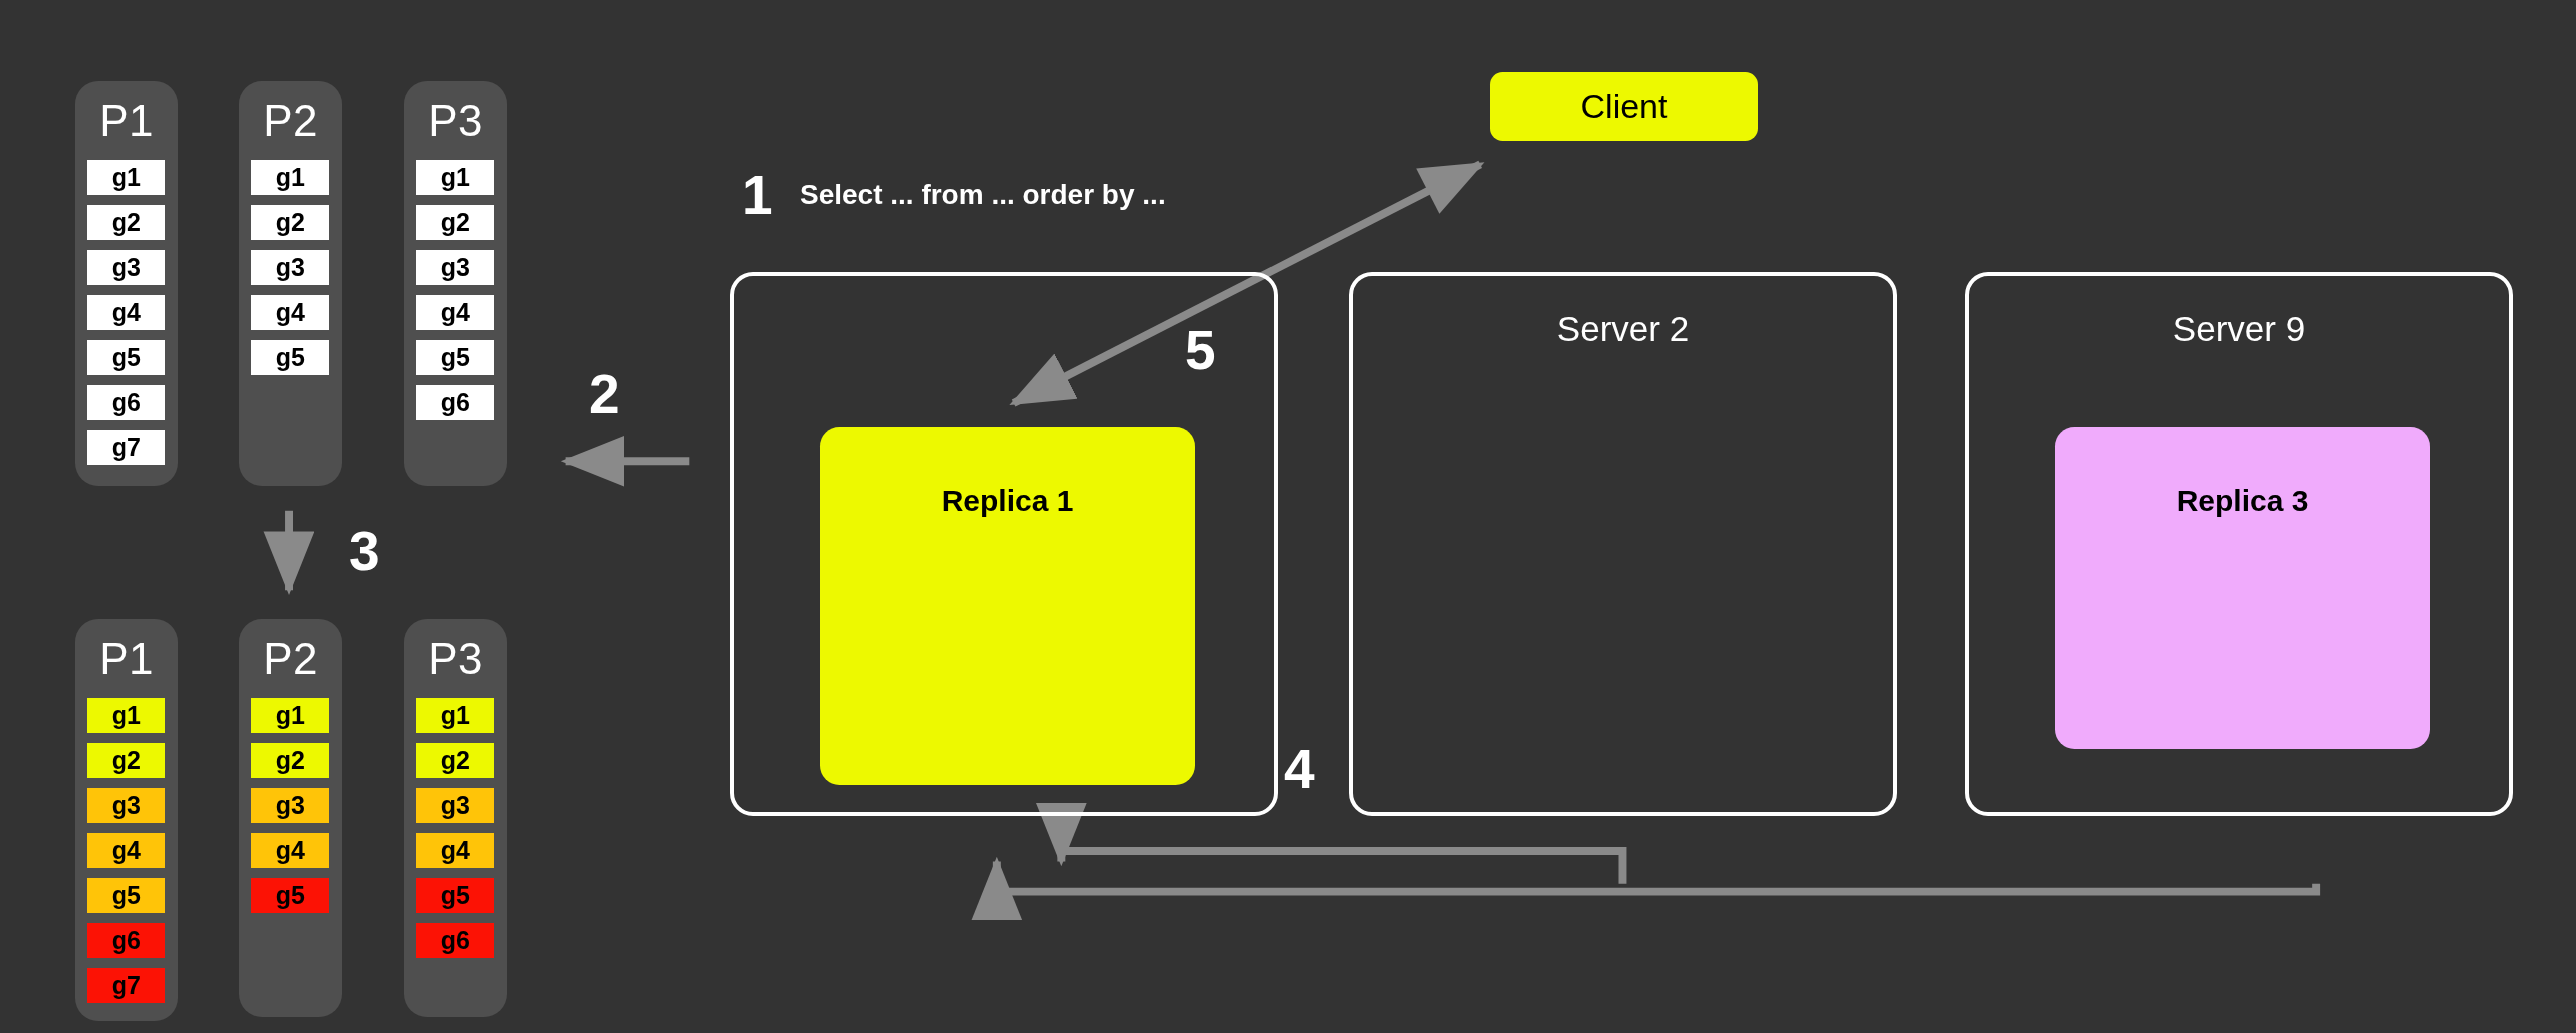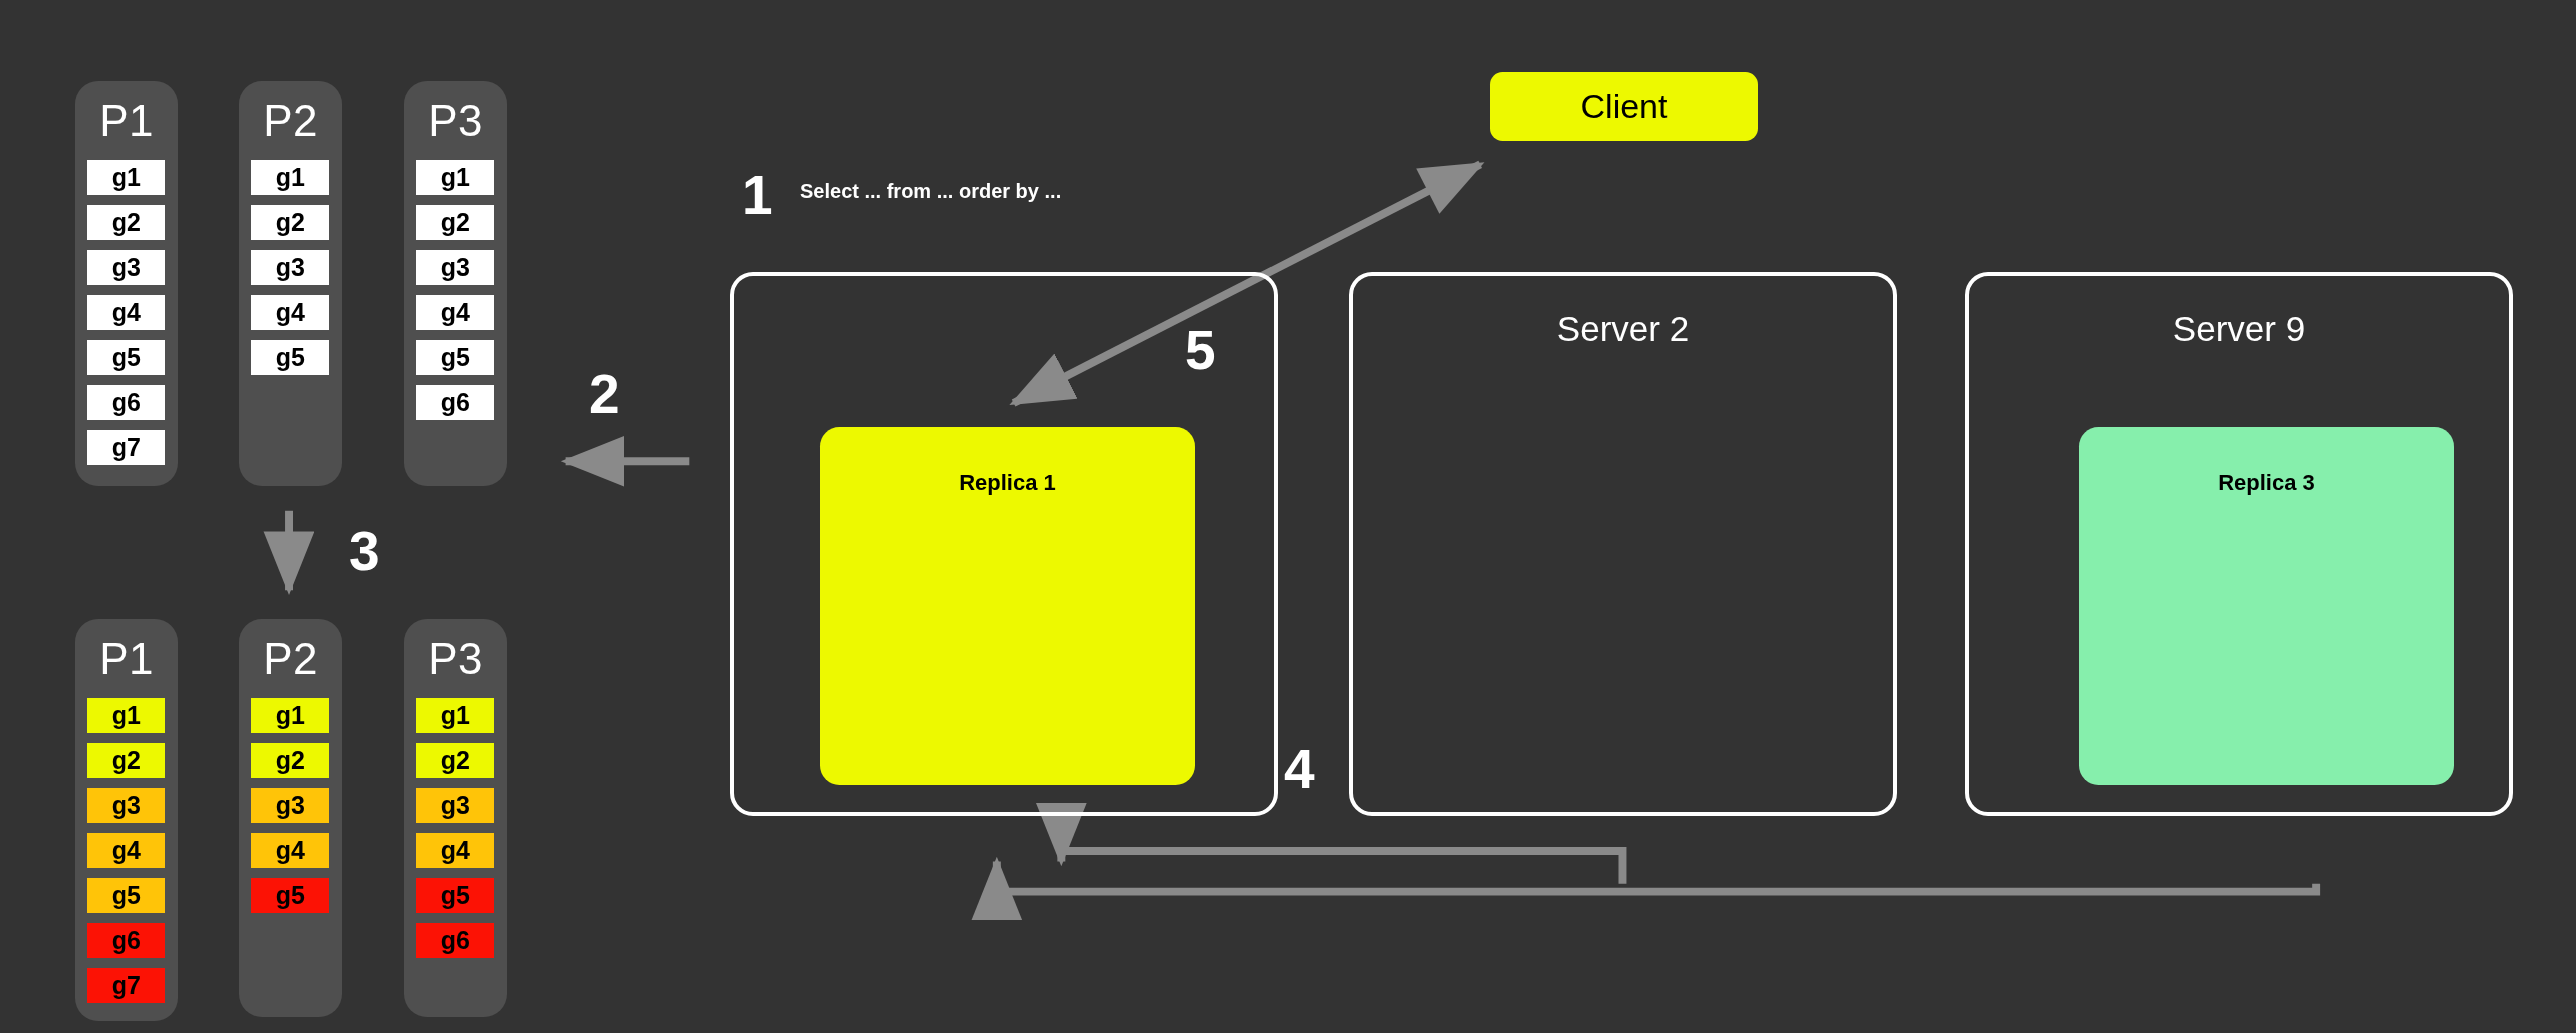--- a/index.html
+++ b/index.html
@@ -66,21 +66,21 @@
     left: 0; top: 0;
     width: 2576px;
     height: 1033px;
     pointer-events: none;
   }
 
   
   .query-caption {
     position: absolute;
     color: #FFFFFF;
-    font-size: 20px;
+    font-size: 28px;
     font-weight: bold;
     white-space: nowrap;
     line-height: 1;
   }
 
   
   .client-box {
     position: absolute;
     background: #EDF900;
     border-radius: 12.4px;
@@ -113,24 +113,24 @@
   }
   .replica-box {
     position: absolute;
     border-radius: 19.4px;
     box-sizing: border-box;
   }
   .replica-label {
     position: absolute;
     left: 0;
     width: 100%;
-    top: 45px;
+    top: 59px;
     text-align: center;
     color: #000000;
-    font-size: 22px;
+    font-size: 30px;
     font-weight: bold;
     line-height: 1;
   }
 </style>
 </head>
 <body>
 
 <div id="stage">
 
   <svg id="arrows" viewBox="0 0 2915 1169" width="2576" height="1033" xmlns="http://www.w3.org/2000/svg">
@@ -240,19 +240,19 @@
       <div class="replica-label">Replica 1</div>
     </div>
   </div>
 
   <div class="server-box" style="left:1349px; top:272px; width:548px; height:544px;padding-left:32px;">
     <div class="server-title">Server 2</div>
   </div>
 
   <div class="server-box" style="left:1965px; top:272px; width:548px; height:544px;">
     <div class="server-title">Server 9</div>
-    <div class="replica-box" style="left:86px; top:151px; width:375px; height:358px; background:#86efac;margin-left:24px;">
+    <div class="replica-box" style="left:86px; top:151px; width:375px; height:322px; background:#f0abfc;">
       <div class="replica-label">Replica 3</div>
     </div>
   </div>
 
 </div>
 
 
 </body></html>

